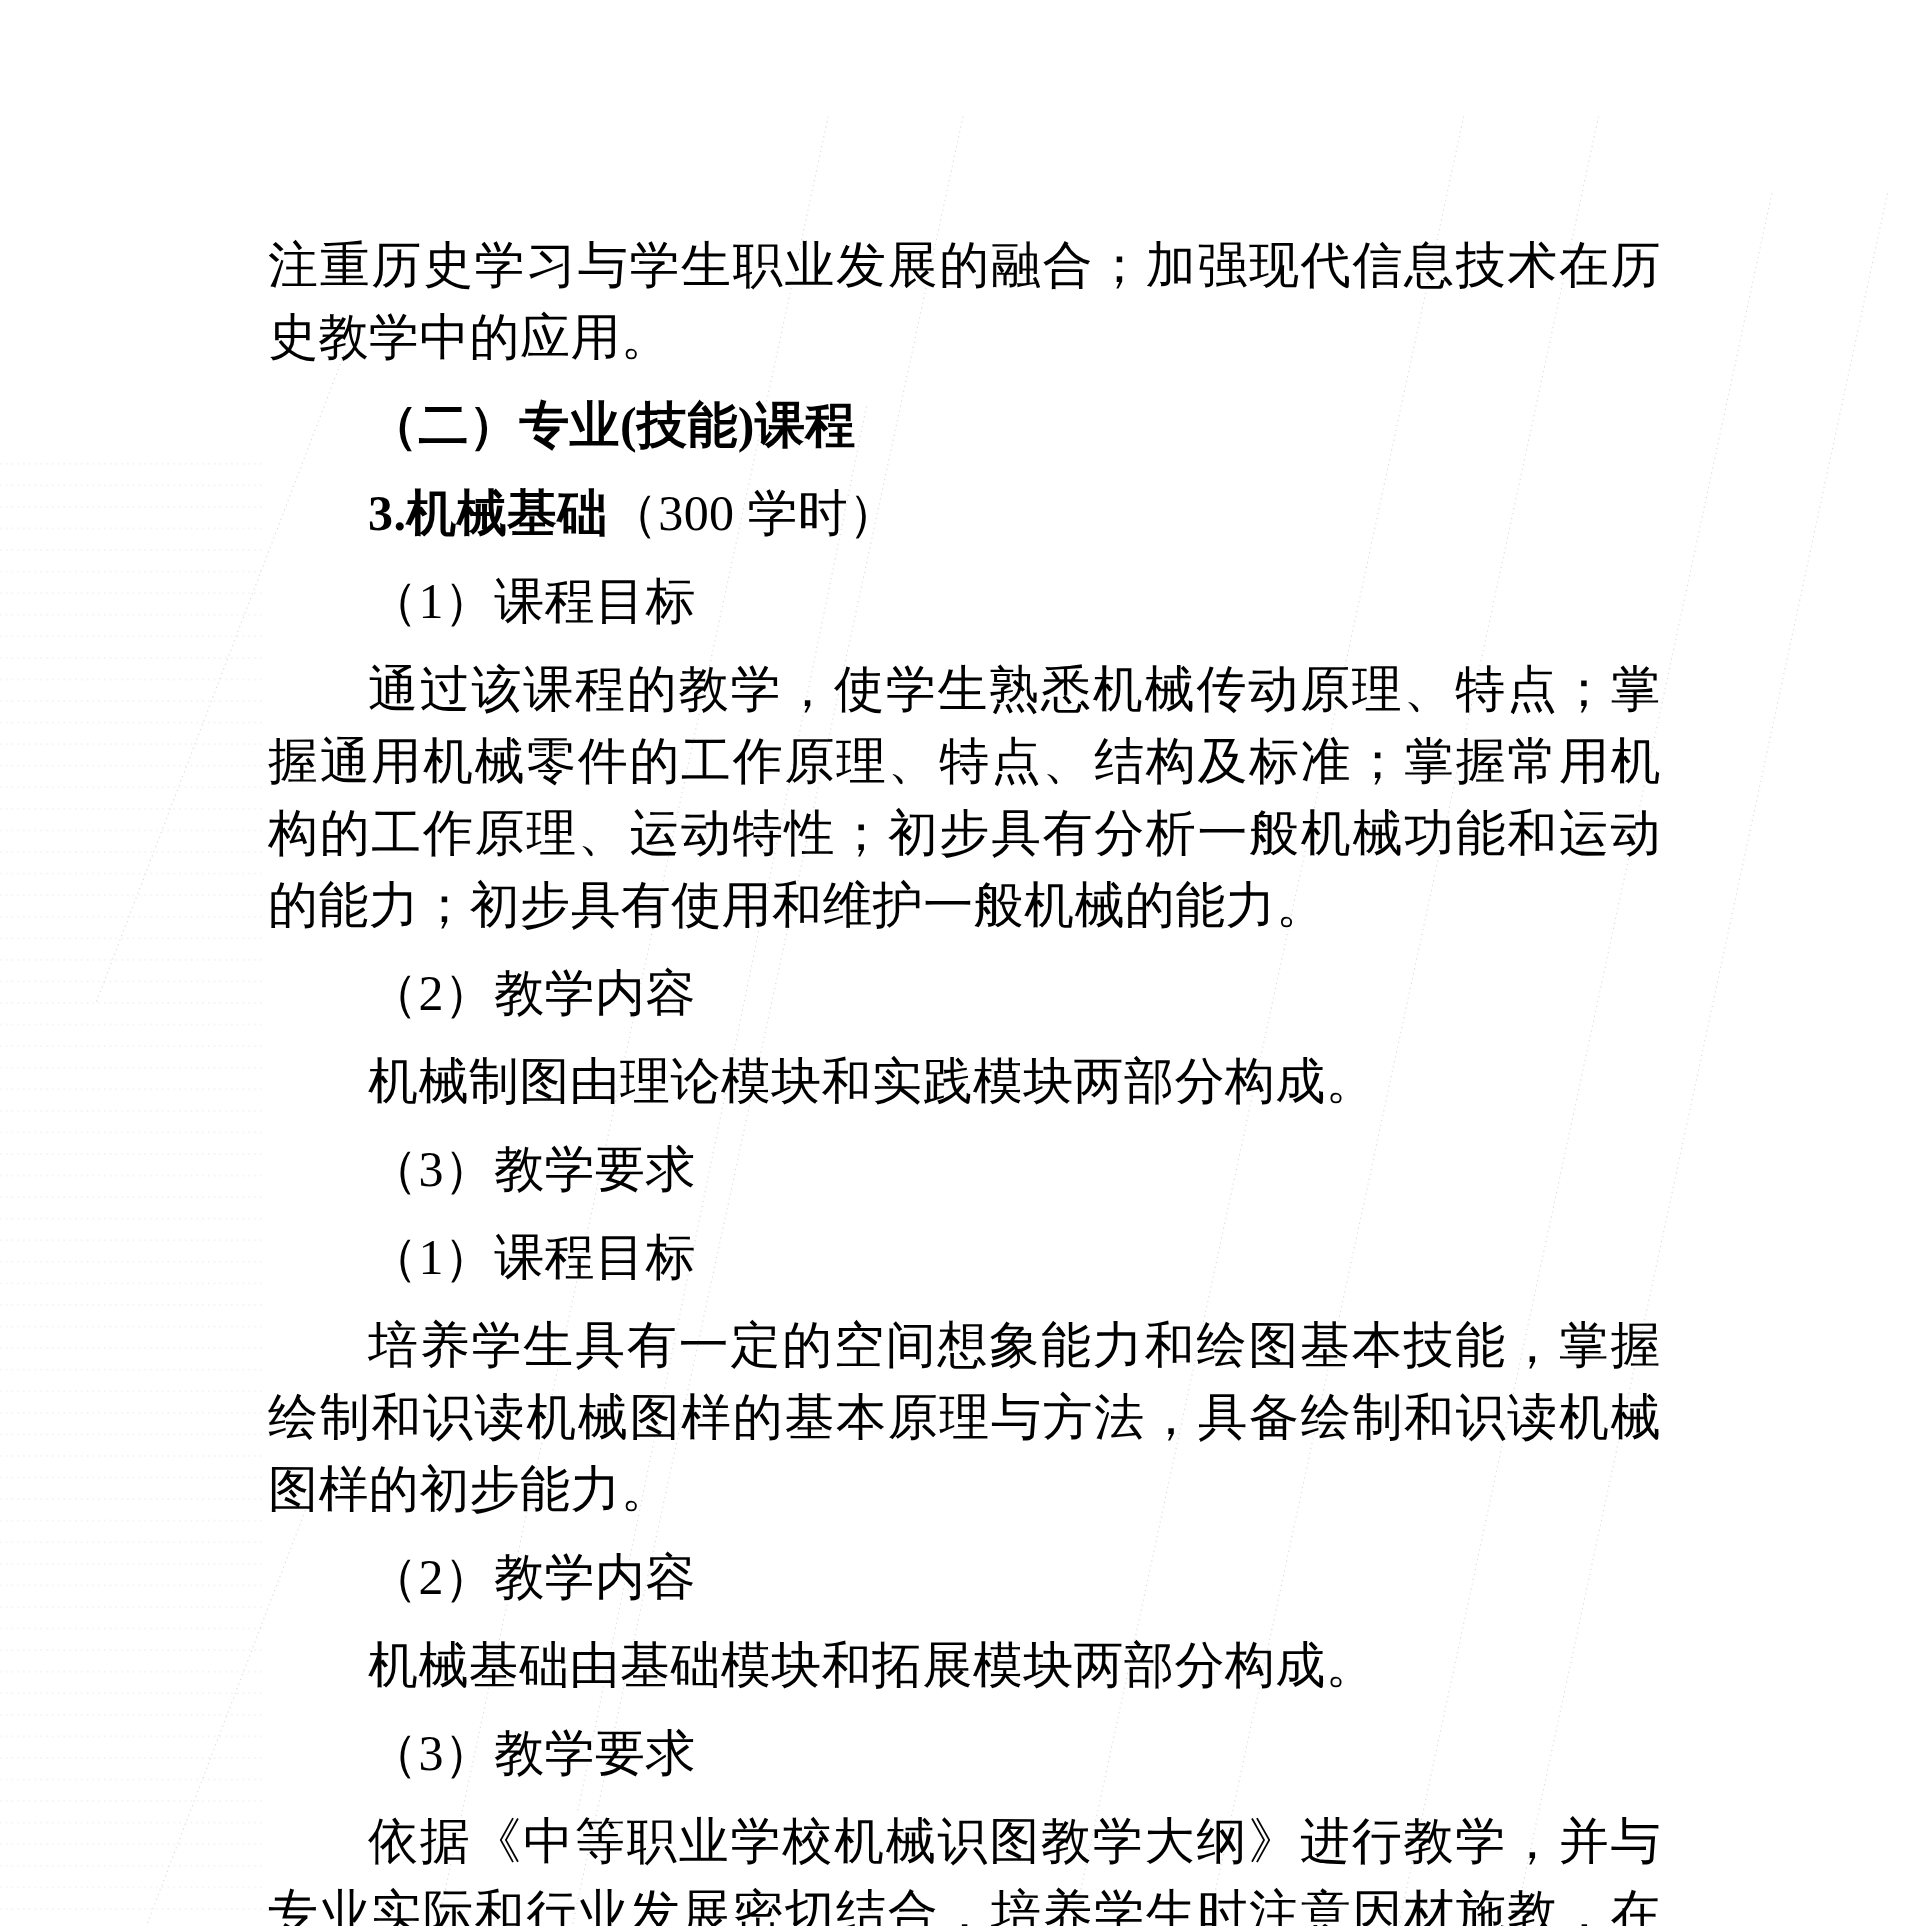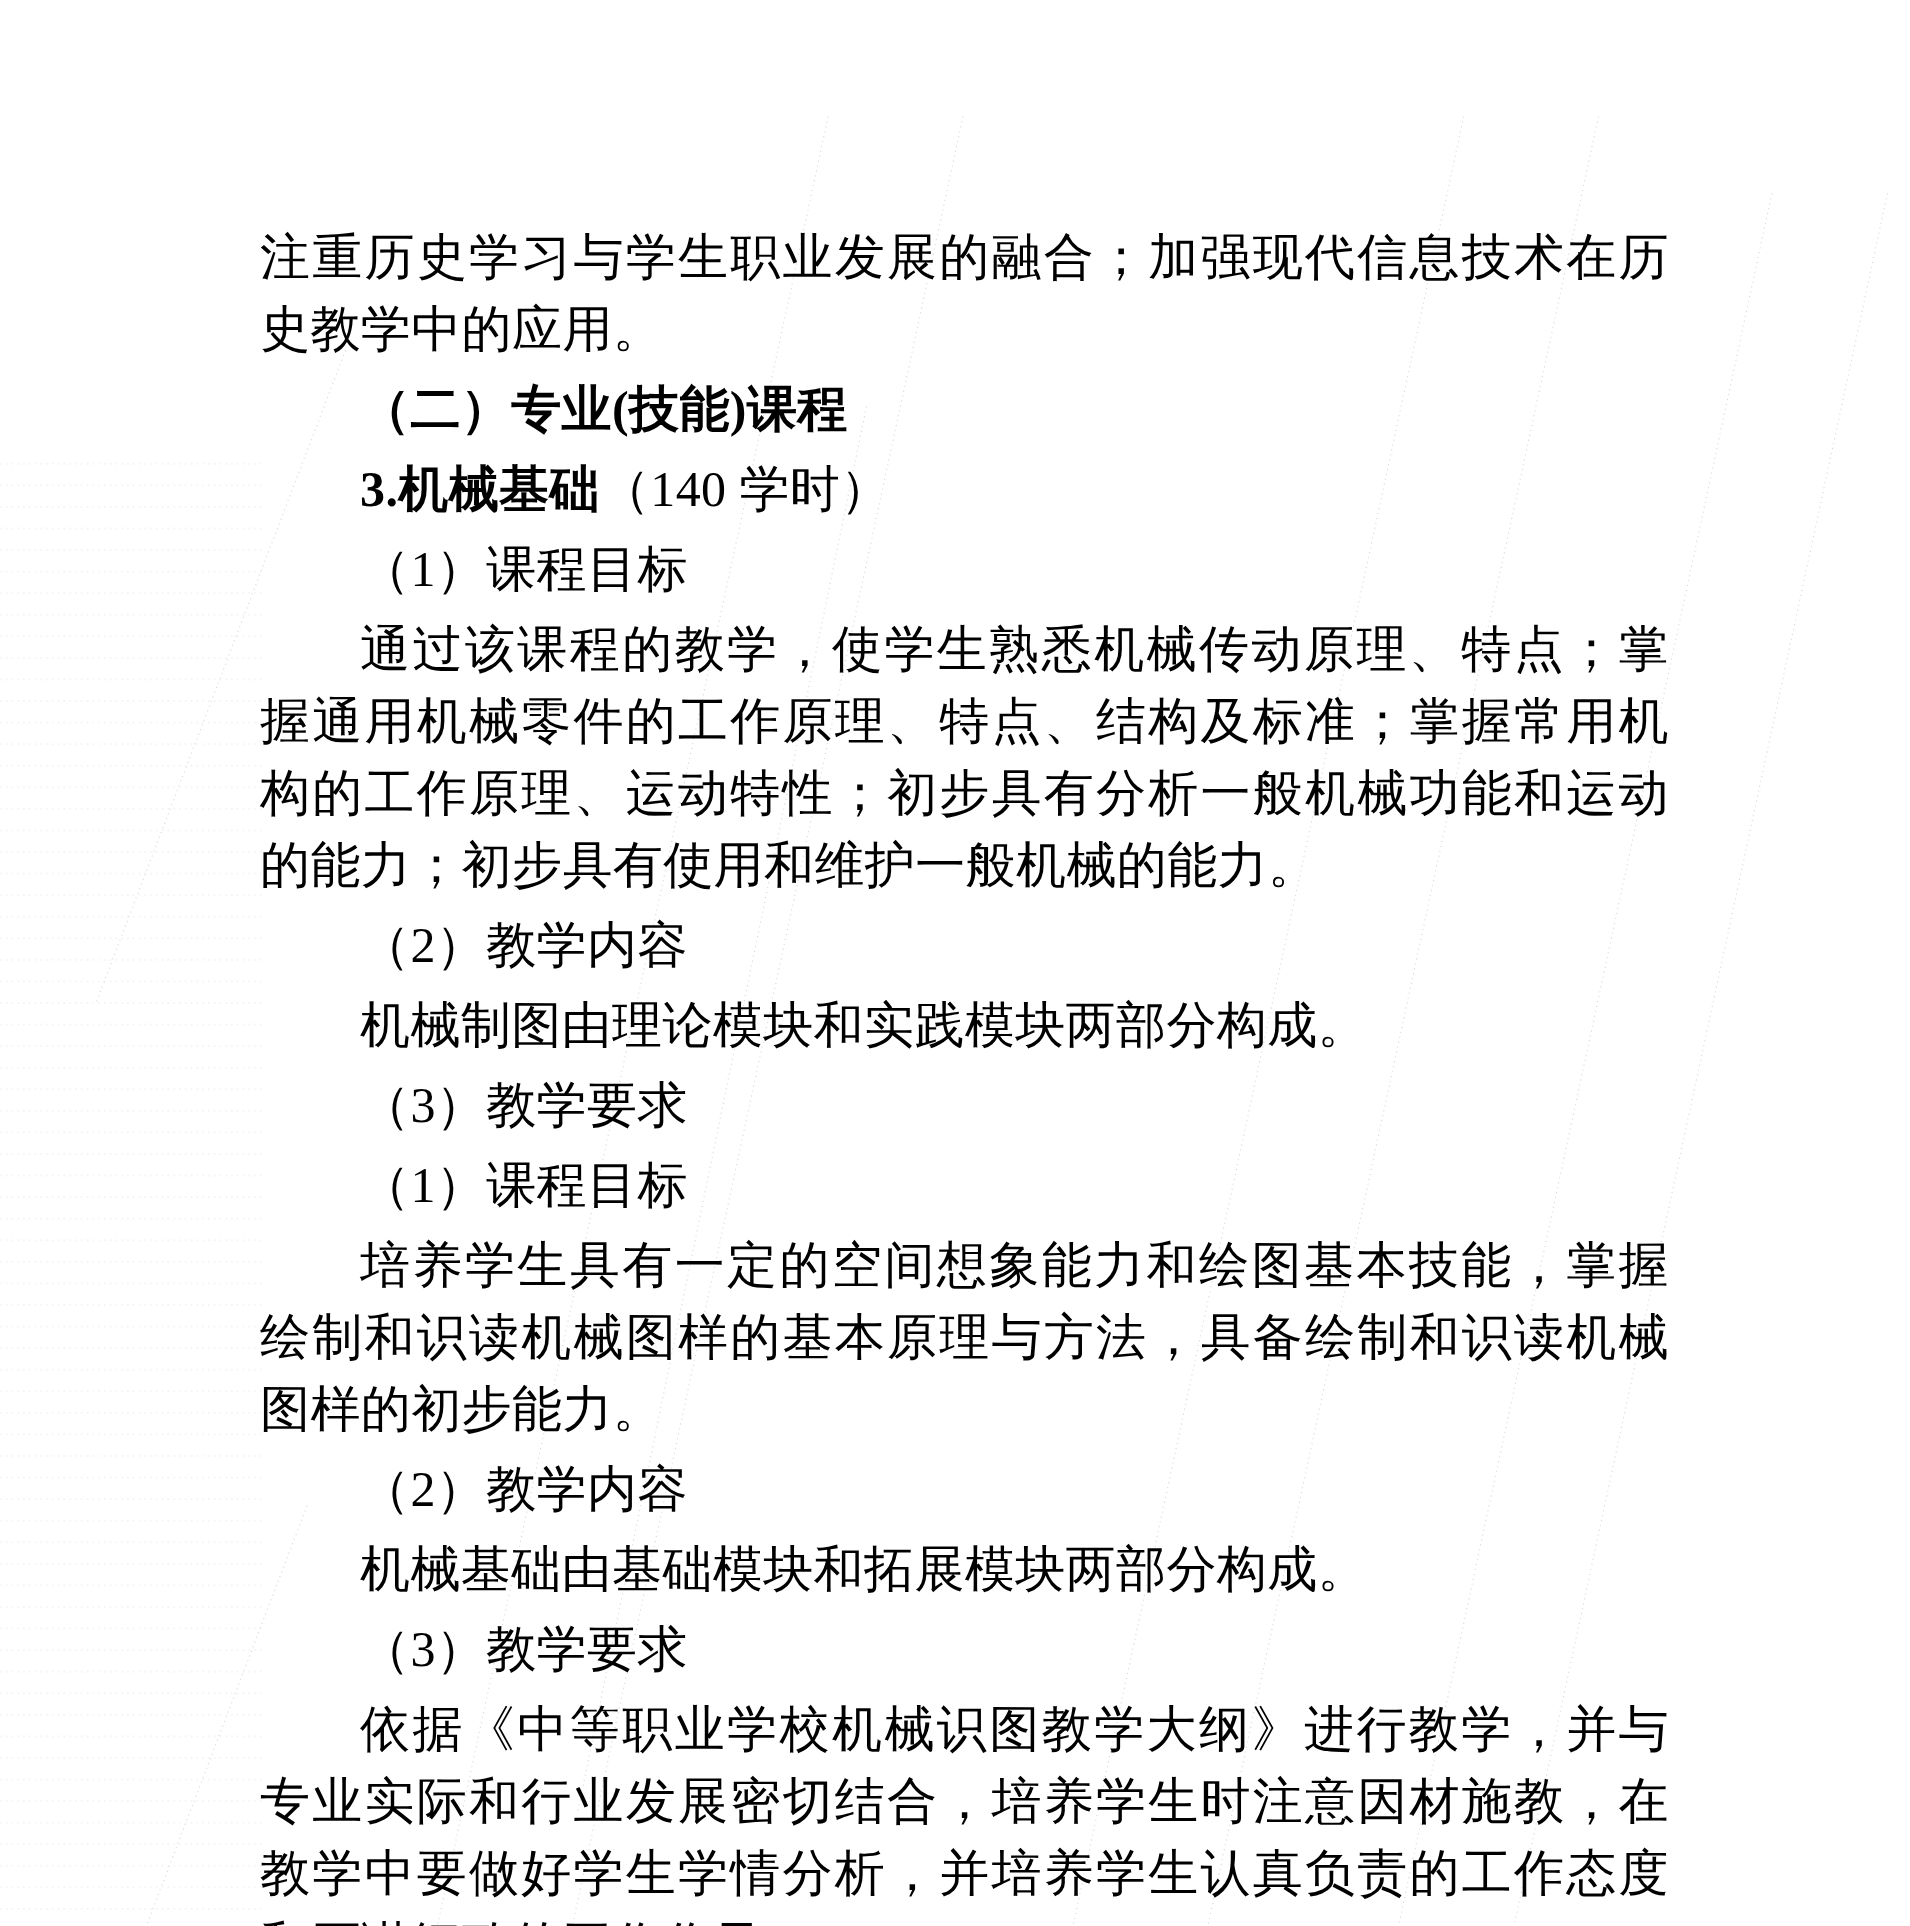--- a/index.html
+++ b/index.html
@@ -33,21 +33,21 @@
     left: 252px;
     top: 213px;
     width: 1425px;
     z-index: 1;
     font-size: 50px;
     line-height: 72px;
     text-align: justify;
     letter-spacing: 0.4px;
   }
   .doc p {
-    margin: 8px;
+    margin: 16px;
     padding: 0;
   }
   .para.indent {
     text-indent: 2em;
   }
   .para.heading-section {
     font-weight: 600;
   }
   .para.heading-course .run.bold {
     font-weight: 700;
@@ -79,21 +79,21 @@
       <line x1="1500" y1="4700" x2="2250" y2="1050"></line>
       <line x1="4050" y1="7015" x2="4620" y2="6290"></line>
       <line x1="250" y1="2600" x2="900" y2="900"></line>
       <line x1="150" y1="5600" x2="800" y2="3900"></line>
     </g>
   </svg>
 
   <main class="doc">
       <p class="para body"><span class="run">注重历史学习与学生职业发展的融合；加强现代信息技术在历史教学中的应用。</span></p>
       <p class="para heading-section indent"><span class="run">（二）专业(技能)课程</span></p>
-      <p class="para heading-course indent"><span class="run bold">3.机械基础</span><span class="run">（140 学时）</span></p>
+      <p class="para heading-course indent"><span class="run bold">3.机械基础</span><span class="run">（300 学时）</span></p>
       <p class="para body indent"><span class="run">（1）课程目标</span></p>
       <p class="para body indent"><span class="run">通过该课程的教学，使学生熟悉机械传动原理、特点；掌握通用机械零件的工作原理、特点、结构及标准；掌握常用机构的工作原理、运动特性；初步具有分析一般机械功能和运动的能力；初步具有使用和维护一般机械的能力。</span></p>
       <p class="para body indent"><span class="run">（2）教学内容</span></p>
       <p class="para body indent"><span class="run">机械制图由理论模块和实践模块两部分构成。</span></p>
       <p class="para body indent"><span class="run">（3）教学要求</span></p>
       <p class="para body indent"><span class="run">（1）课程目标</span></p>
       <p class="para body indent"><span class="run">培养学生具有一定的空间想象能力和绘图基本技能，掌握绘制和识读机械图样的基本原理与方法，具备绘制和识读机械图样的初步能力。</span></p>
       <p class="para body indent"><span class="run">（2）教学内容</span></p>
       <p class="para body indent"><span class="run">机械基础由基础模块和拓展模块两部分构成。</span></p>
       <p class="para body indent"><span class="run">（3）教学要求</span></p>

